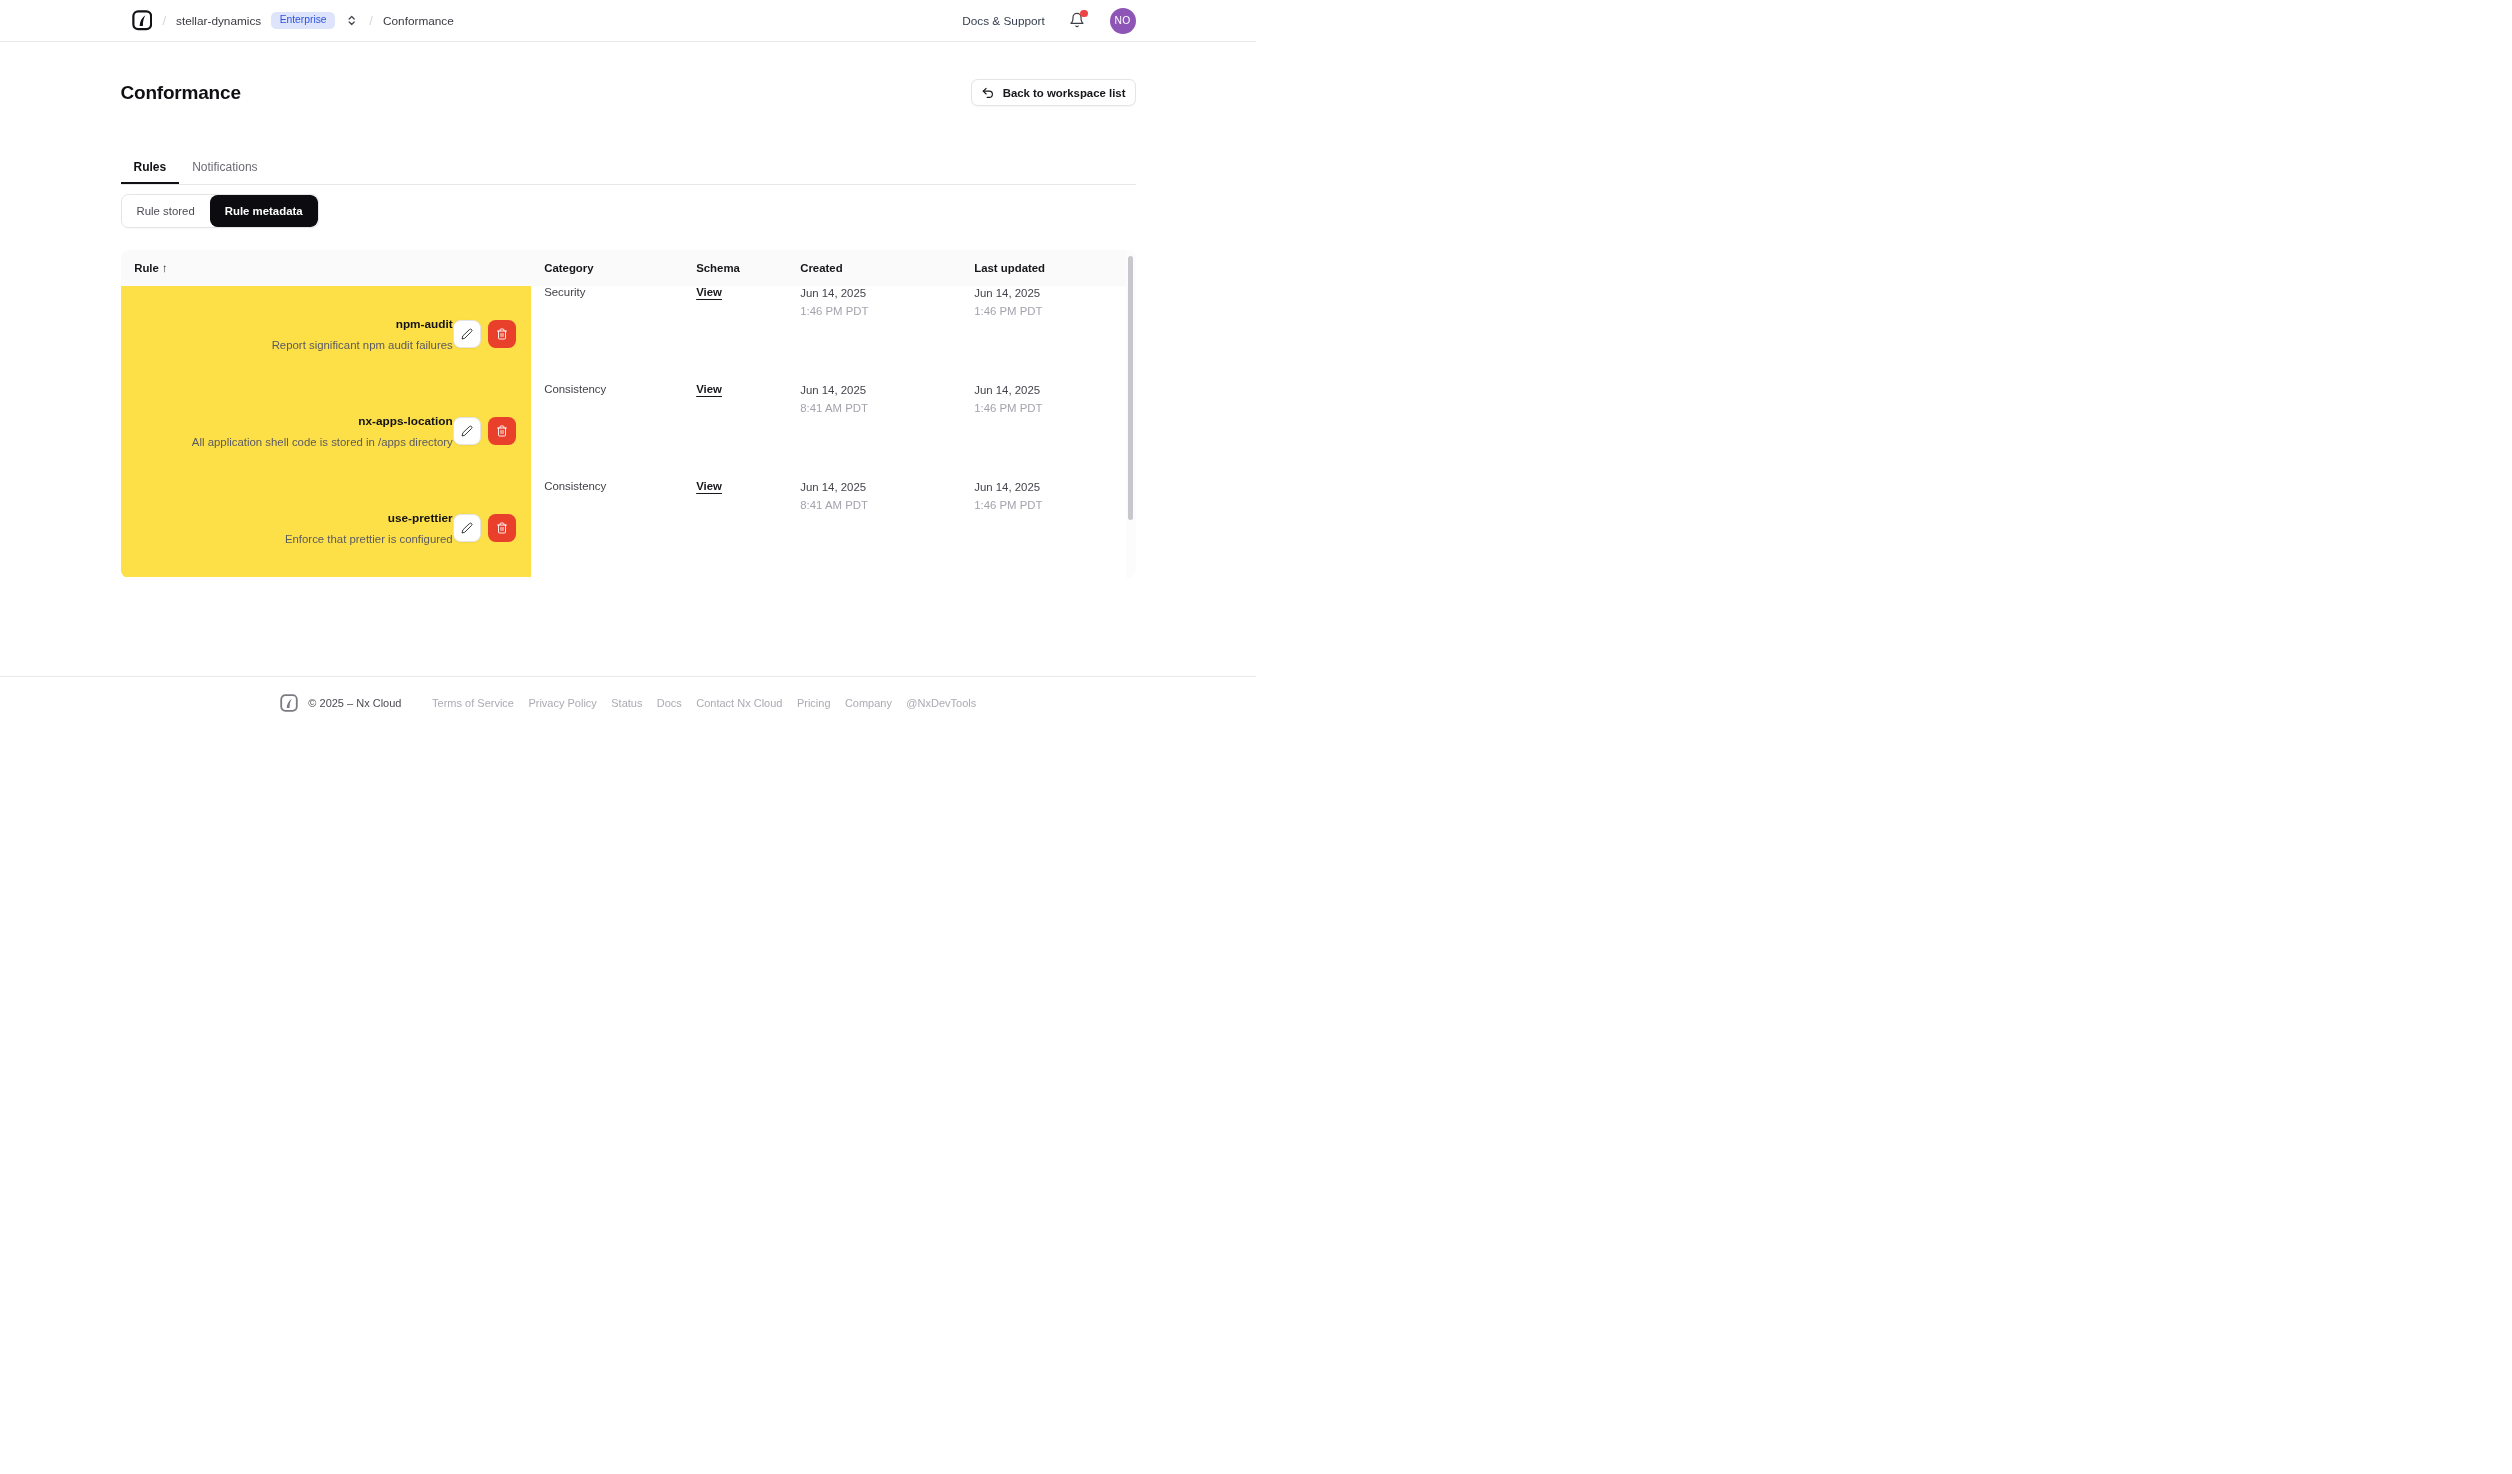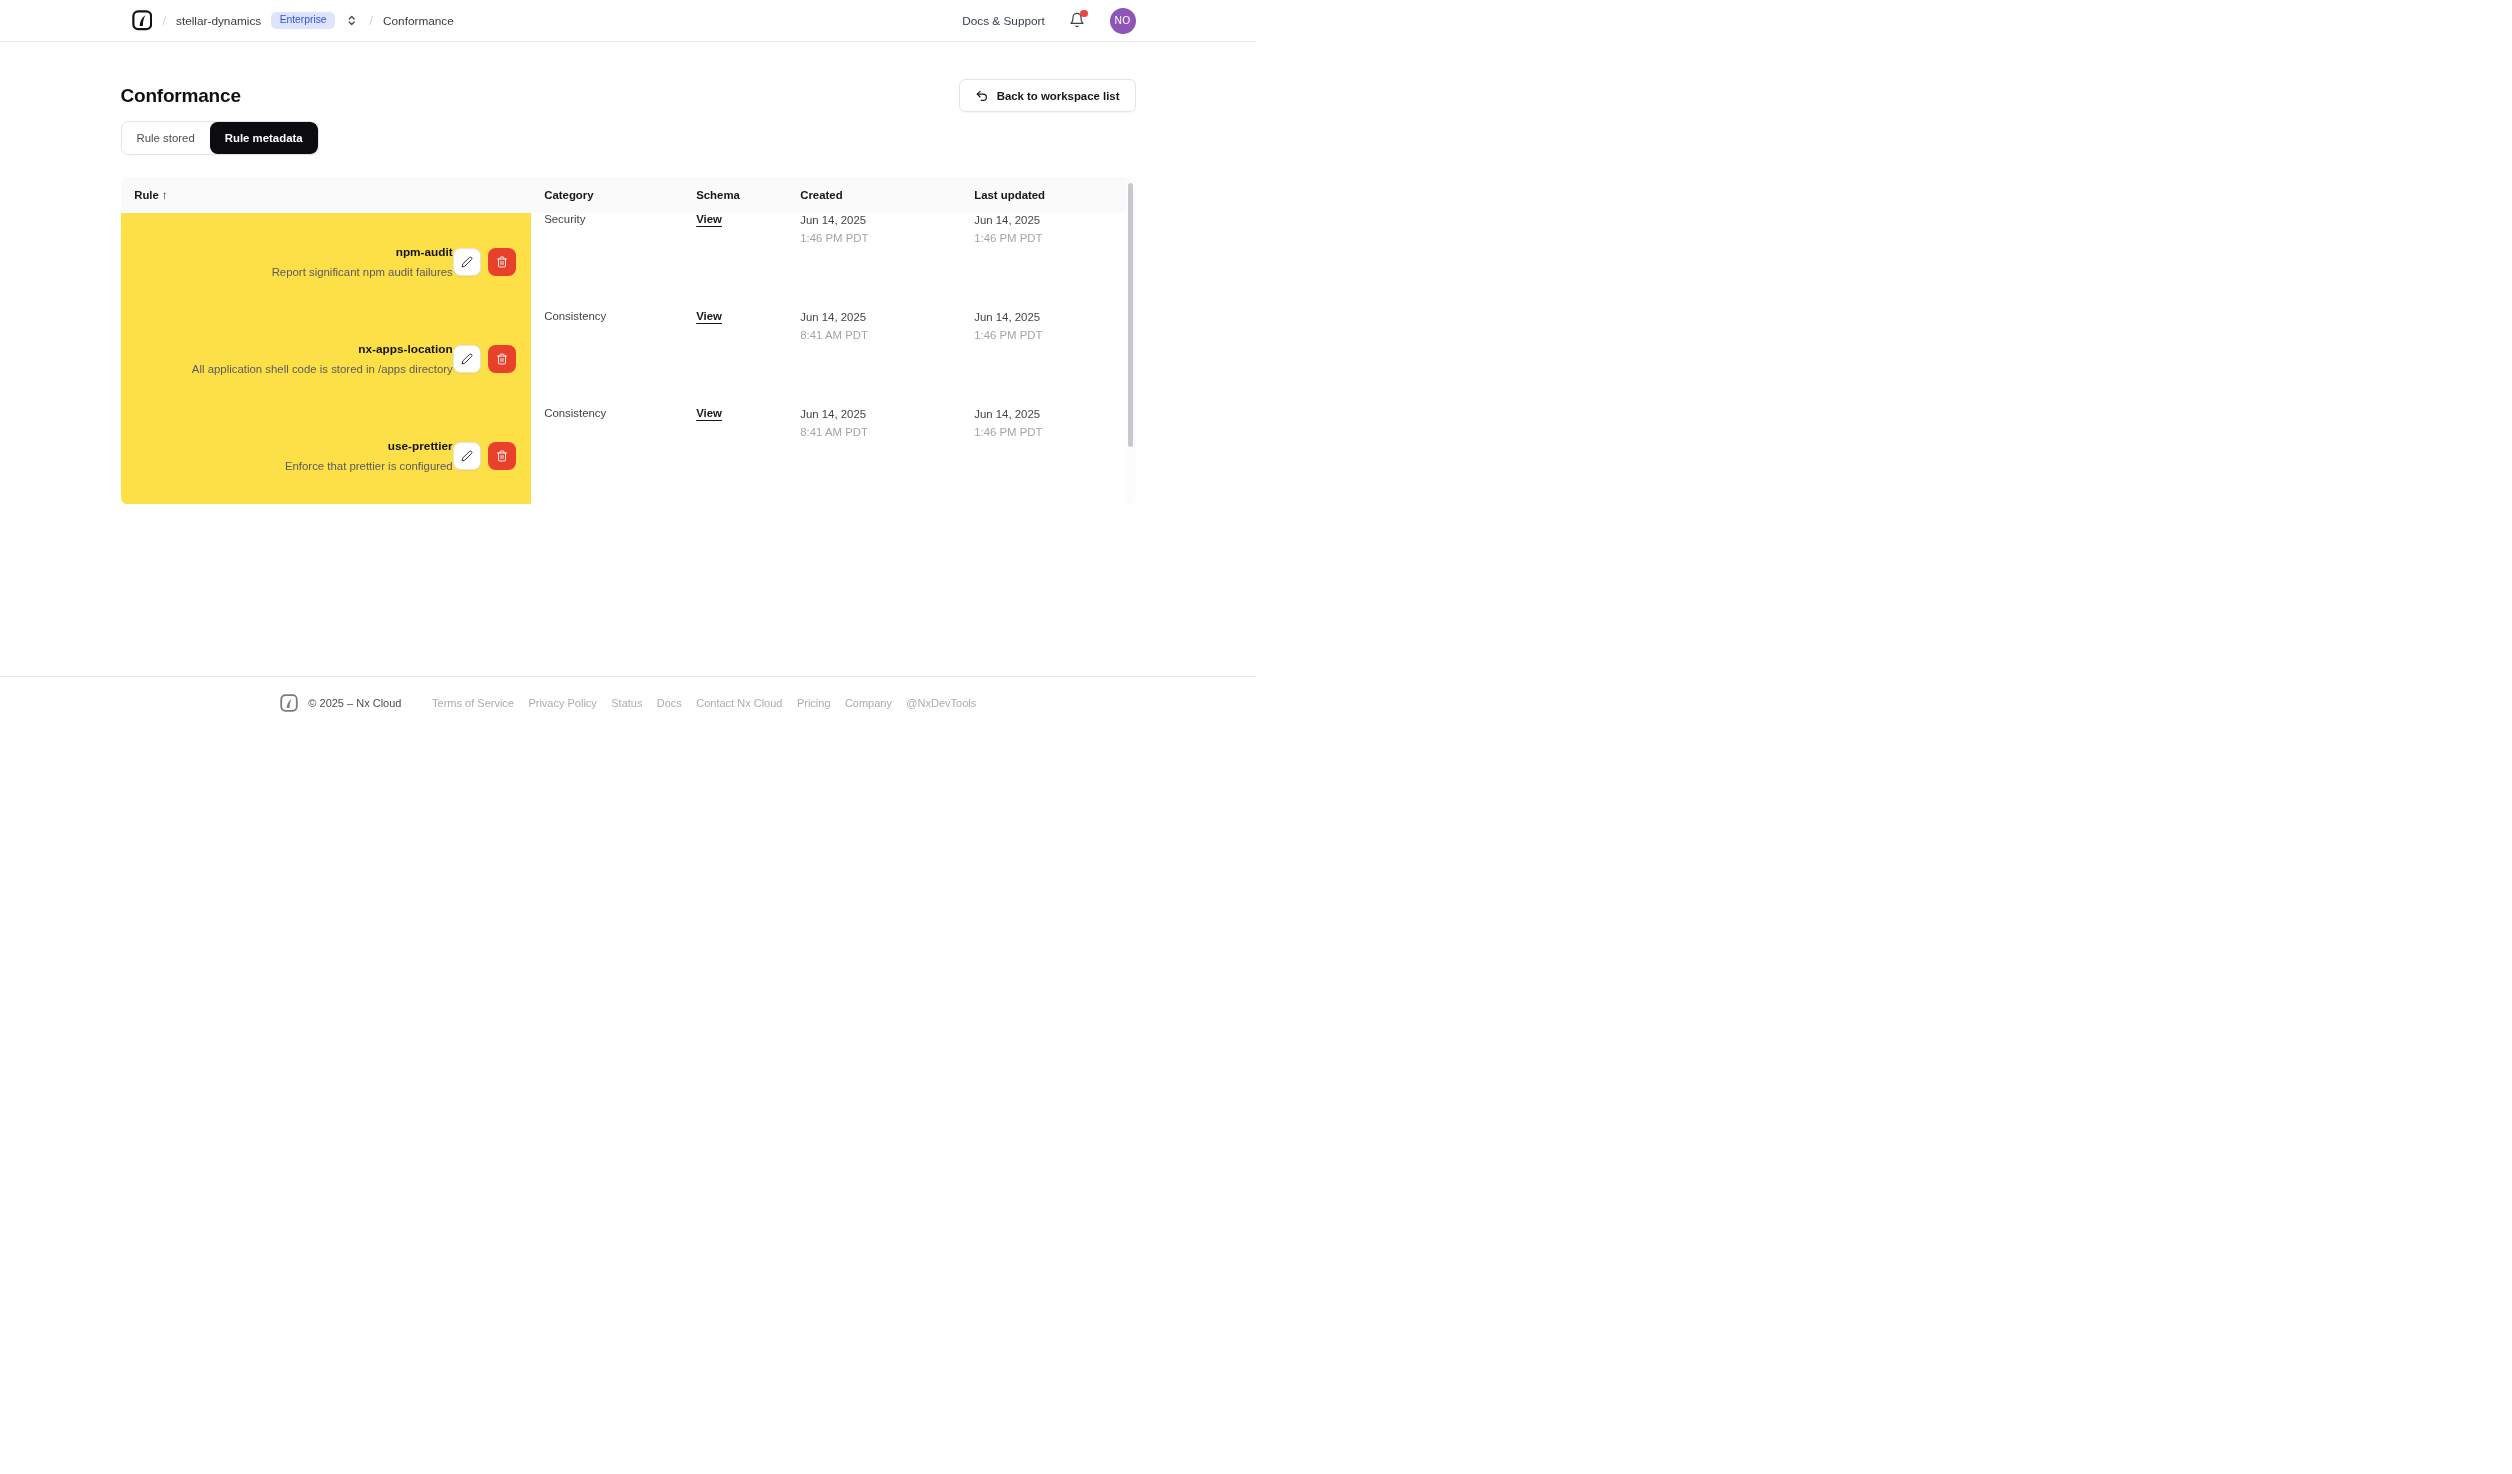--- a/index.html
+++ b/index.html
@@ -32,21 +32,21 @@
   .bell-wrap svg { width:16px; height:16px; }
   .notif-dot { position:absolute; top:-2.3px; right:-2.3px; width:7.6px; height:7.6px; border-radius:50%;
                background: var(--alert-red,#ef4444); }
   .avatar { width:26px; height:26px; border-radius:50%; background: var(--avatar-bg,#8d55b6);
             color:#fff; font-size:10.3px; font-weight:500; display:flex; align-items:center; justify-content:center;
             letter-spacing:0.2px; cursor:pointer; }
 
   
   .title-row { display:flex; align-items:center; justify-content:space-between; margin-top:37px; }
   h1.page-title { font-size:19px; font-weight:700; letter-spacing:-0.2px; color:#101014; }
-  .back-btn { display:flex; align-items:center; gap:7.6px; height:33px; padding:0 15px;
+  .back-btn { display:flex; align-items:center; gap:7.6px; height:27px; padding:0 9px;
               background:#fff; border:0.8px solid #e4e4e8; border-radius:6.8px; cursor:pointer;
               font-family:inherit; font-size:11.4px; font-weight:600; color:#17171b;
               box-shadow:0 0.8px 1.5px rgba(0,0,0,.04); }
   .back-btn svg { width:13.7px; height:13.7px; }
 
   
   .tabs { display:flex; margin-top:46px; border-bottom:0.8px solid #e6e6eb; }
   .tab { padding:7.6px 13px 10px; font-size:12px; cursor:pointer; position:relative; background:none; border:none; font-family:inherit; }
   .tab.active { font-weight:700; color:#101014; }
   .tab.active::after { content:""; position:absolute; left:0; right:0; bottom:-0.8px; height:2.3px; background:#101014; }
@@ -134,20 +134,24 @@
     <h1 class="page-title">Conformance</h1>
     <button class="back-btn">
       <svg viewBox="0 0 24 24" fill="none" stroke="currentColor" stroke-width="2" stroke-linecap="round" stroke-linejoin="round">
         <path d="M9 14 4 9l5-5"></path>
           <path d="M4 9h10.5a5.5 5.5 0 0 1 0 11H11"></path>
       </svg>
       <span>Back to workspace list</span>
     </button>
   </div>
 
+  <div class="tabs">
+    <button class="tab active">Rules</button>
+    <button class="tab">Notifications</button>
+  </div>
 
   <div>
     <div class="segmented">
       <button class="segment">Rule stored</button>
       <button class="segment active">Rule metadata</button>
     </div>
   </div>
 
   <div class="table">
     <div class="tgrid thead">

